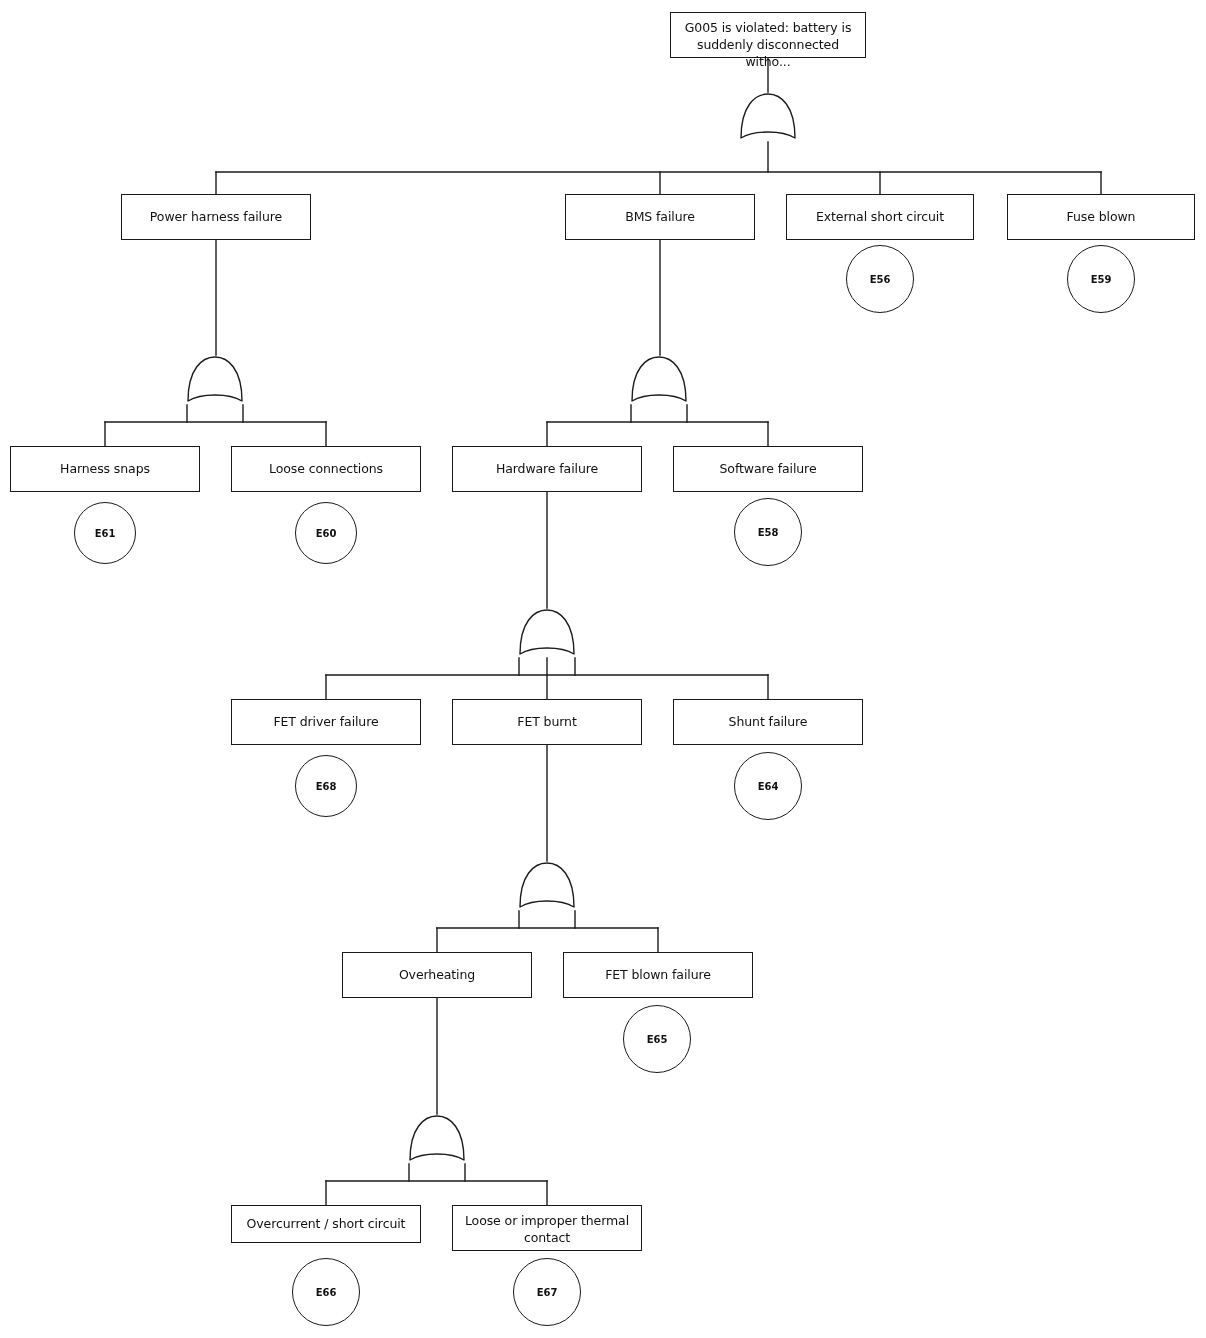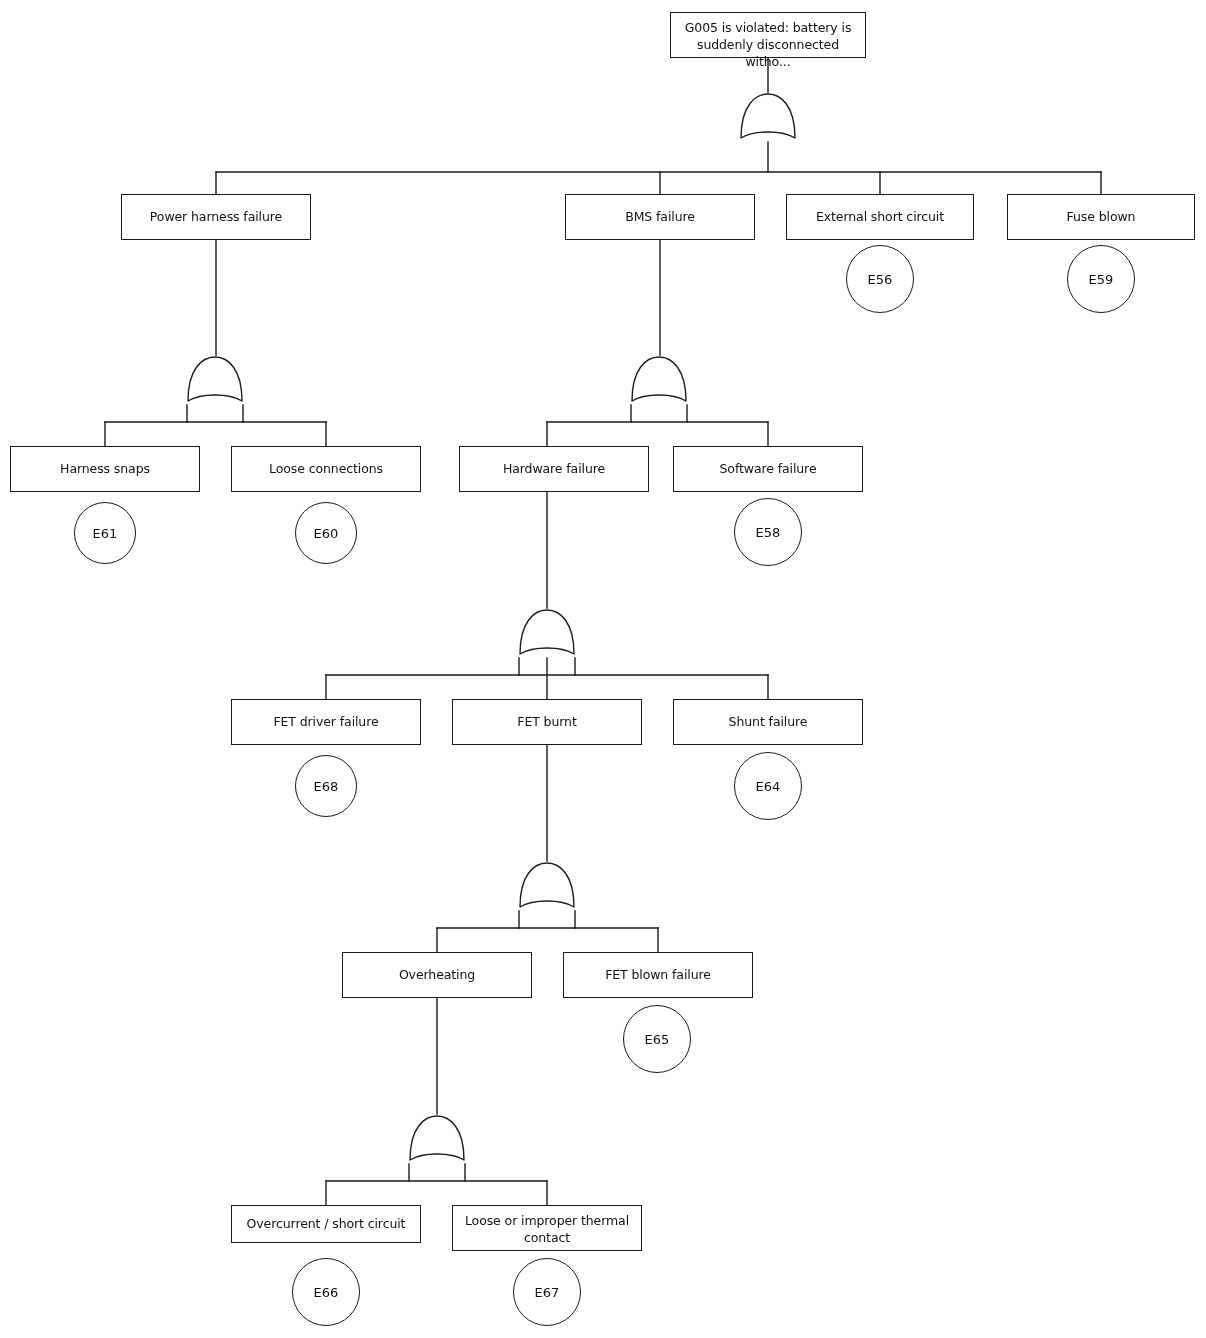--- a/index.html
+++ b/index.html
@@ -50,22 +50,23 @@
   }
   .event-circle {
     position: absolute;
     box-sizing: border-box;
     border: 1.4px solid #1a1a1a;
     background: #ffffff;
     border-radius: 50%;
     display: flex;
     align-items: center;
     justify-content: center;
-    font-size: 13px;
+    font-size: 10px;
     color: #111111;
+    font-weight: bold;
   }
   .gate {
     position: absolute;
   }
   .gate svg {
     display: block;
     overflow: visible;
   }
 </style>
 </head>
@@ -165,21 +166,21 @@
   <div class="node-box" id="box-bms_failure" style="left: 565px; top: 194px; width: 190px; height: 46px;">BMS failure</div>
 
   <div class="node-box" id="box-external_short_circuit" style="left: 786px; top: 194px; width: 188px; height: 46px;">External short circuit</div>
 
   <div class="node-box" id="box-fuse_blown" style="left: 1007px; top: 194px; width: 188px; height: 46px;">Fuse blown</div>
 
   <div class="node-box" id="box-harness_snaps" style="left: 10px; top: 446px; width: 190px; height: 46px;">Harness snaps</div>
 
   <div class="node-box" id="box-loose_connections" style="left: 231px; top: 446px; width: 190px; height: 46px;">Loose connections</div>
 
-  <div class="node-box" id="box-hardware_failure" style="left: 452px; top: 446px; width: 190px; height: 46px; margin-left: 7px;">Hardware failure</div>
+  <div class="node-box" id="box-hardware_failure" style="left: 452px; top: 446px; width: 190px; height: 46px;">Hardware failure</div>
 
   <div class="node-box" id="box-software_failure" style="left: 673px; top: 446px; width: 190px; height: 46px;">Software failure</div>
 
   <div class="node-box" id="box-fet_driver_failure" style="left: 231px; top: 699px; width: 190px; height: 46px;">FET driver failure</div>
 
   <div class="node-box" id="box-fet_burnt" style="left: 452px; top: 699px; width: 190px; height: 46px;">FET burnt</div>
 
   <div class="node-box" id="box-shunt_failure" style="left: 673px; top: 699px; width: 190px; height: 46px;">Shunt failure</div>
 
   <div class="node-box" id="box-overheating" style="left: 342px; top: 952px; width: 190px; height: 46px;">Overheating</div>

